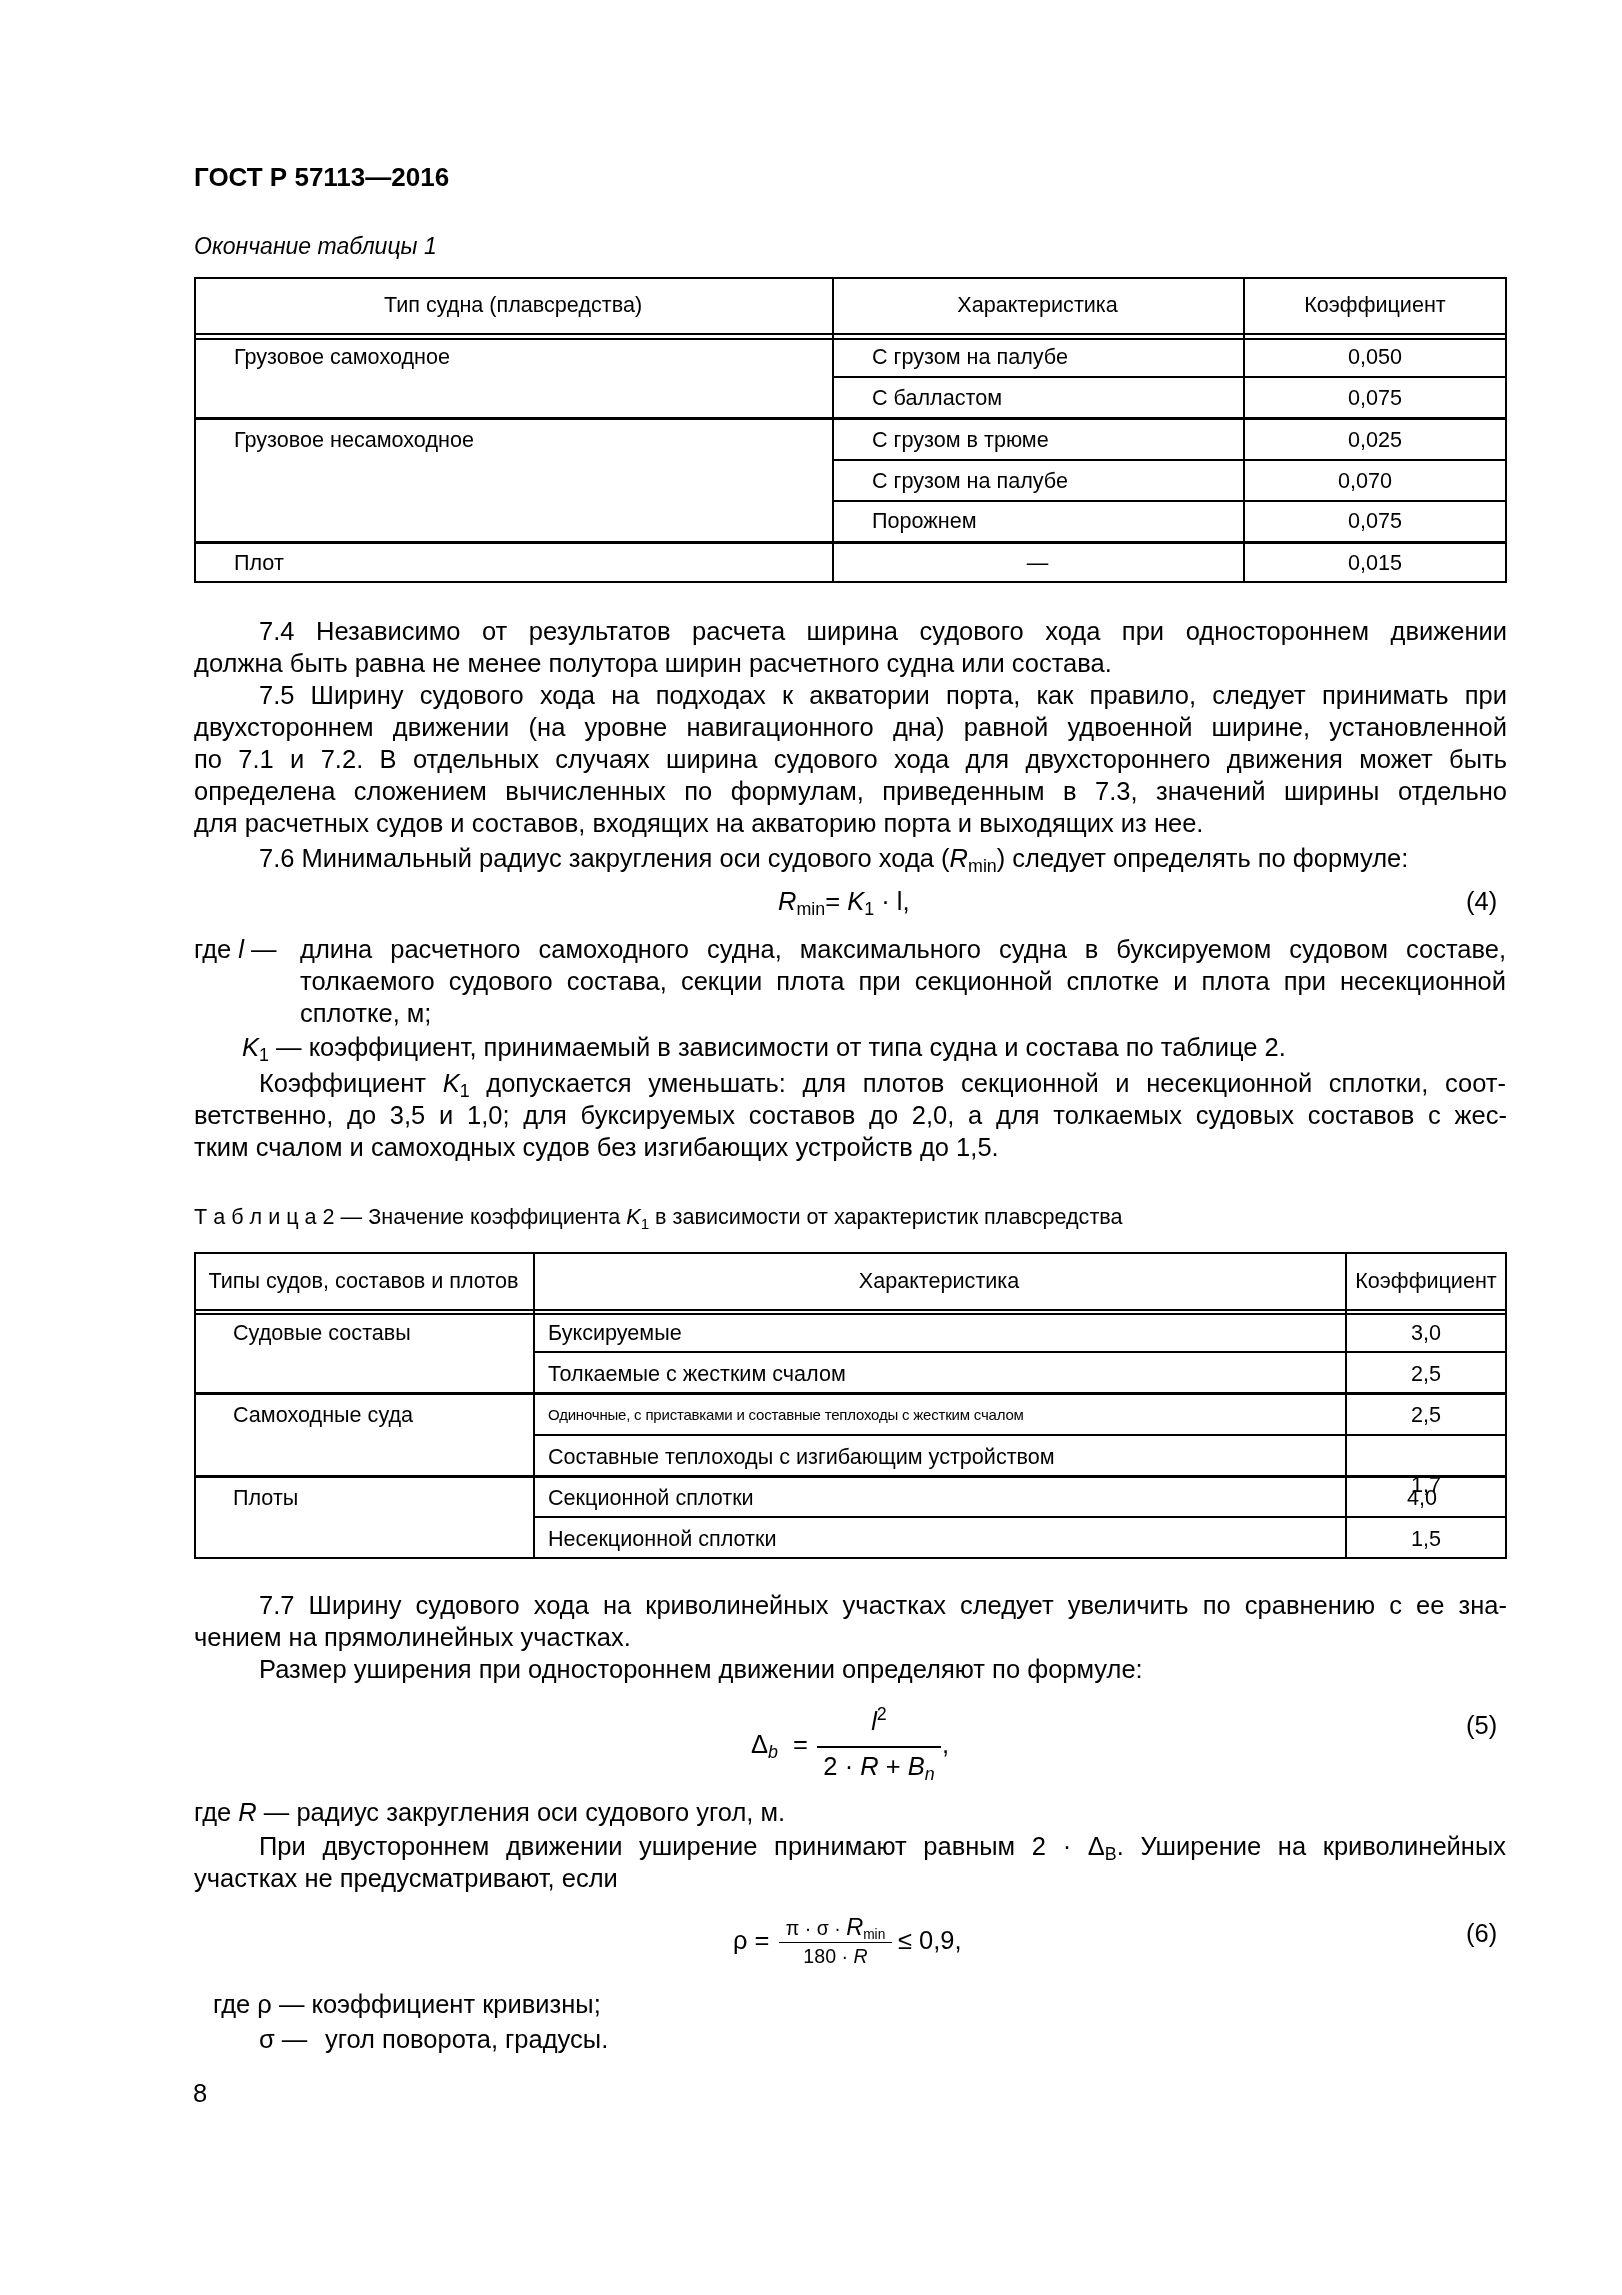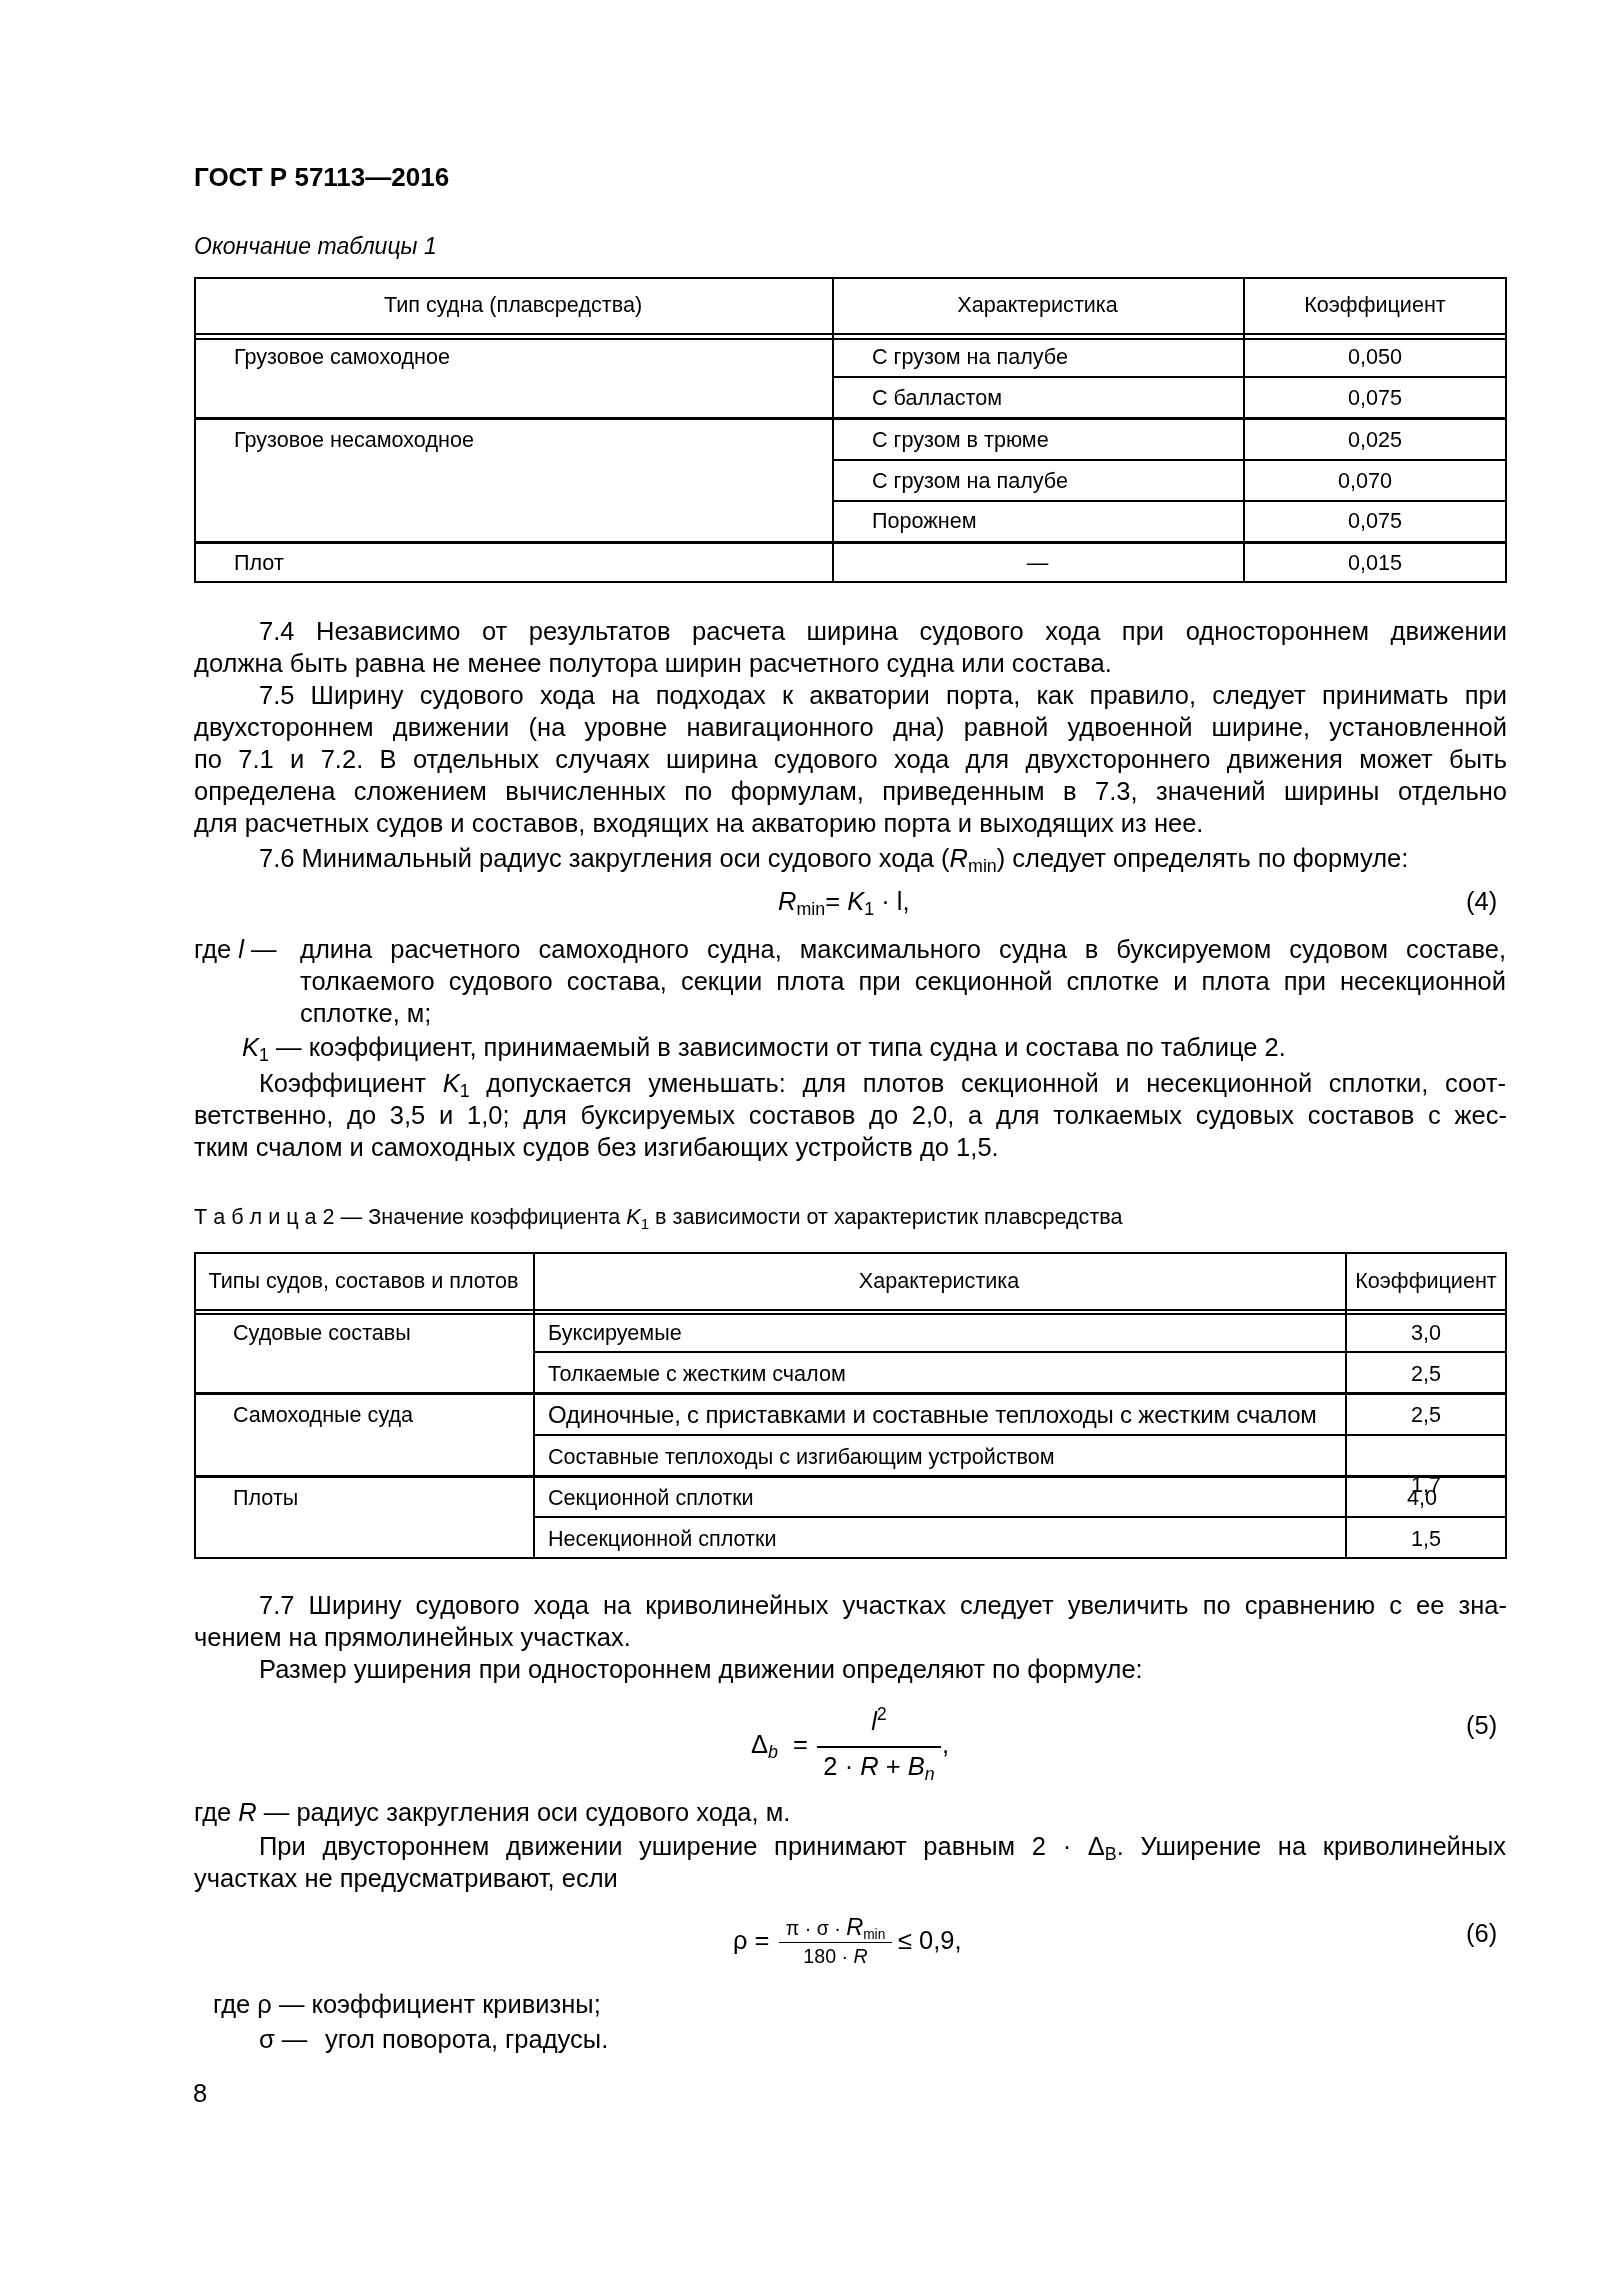--- a/index.html
+++ b/index.html
@@ -121,21 +121,21 @@
 <div class="cell" style="left:1345px; top:1268px; width:162px; text-align:center;">Коэффициент</div>
 
 <div class="cell" style="left:233px; top:1320px;">Судовые составы</div>
 <div class="cell" style="left:548px; top:1320px;">Буксируемые</div>
 <div class="cell" style="left:1345px; top:1320px; width:162px; text-align:center;">3,0</div>
 
 <div class="cell" style="left:548px; top:1361px;">Толкаемые с жестким счалом</div>
 <div class="cell" style="left:1345px; top:1361px; width:162px; text-align:center;">2,5</div>
 
 <div class="cell" style="left:233px; top:1402px;">Самоходные суда</div>
-<div class="cell" style="left:548px; top:1402px; font-size:24px; letter-spacing:-0.2px;">Одиночные, с приставками и составные теплоходы с жестким счалом</div>
+<div class="cell" style="left:548px; top:1402px; font-size:15px; letter-spacing:-0.2px;">Одиночные, с приставками и составные теплоходы с жестким счалом</div>
 <div class="cell" style="left:1345px; top:1402px; width:162px; text-align:center;">2,5</div>
 
 <div class="cell" style="left:548px; top:1444px;">Составные теплоходы с изгибающим устройством</div>
 <div class="cell" style="left:1345px; top:1472px; width:162px; text-align:center;">1,7</div>
 
 <div class="cell" style="left:233px; top:1485px;">Плоты</div>
 <div class="cell" style="left:548px; top:1485px;">Секционной сплотки</div>
 <div class="cell" style="left:1345px; top:1485px; width:154px; text-align:center;">4,0</div>
 
 <div class="cell" style="left:548px; top:1526px;">Несекционной сплотки</div>
@@ -153,21 +153,21 @@
   <span class="it">l</span><sup>2</sup>
 </div>
 <div class="frac-bar" style="left:817px; top:1746px; width:124px;"></div>
 <div class="abs txt" style="left:817px; top:1750px; width:124px; text-align:center;">
   <span>2 · </span><span class="it">R</span><span> + </span><span class="it">B</span><sub class="it">n</sub>
 </div>
 <div class="abs txt" style="left:942px; top:1728px;">,</div>
 <div class="abs txt" style="left:1466px; top:1709px;">(5)</div>
 
 <div class="abs txt" style="left:194px; top:1796px;">
-  <span>где </span><span class="it">R</span><span> — радиус закругления оси судового хода, м.</span>
+  <span>где </span><span class="it">R</span><span> — радиус закругления оси судового угол, м.</span>
 </div>
 
 <div class="abs txt" style="left:259px; top:1830px; width:1247px; text-align:justify; text-align-last:justify;">
   <span>При двустороннем движении уширение принимают равным 2 · </span><span>Δ</span><sub>B</sub><span>. Уширение на криволинейных</span>
 </div>
 <div class="abs txt" style="left:194px; top:1862px;">участках не предусматривают, если</div>
 
 <div class="abs txt" style="left:733px; top:1924px;">
   <span>ρ</span> <span>=</span>
 </div>

